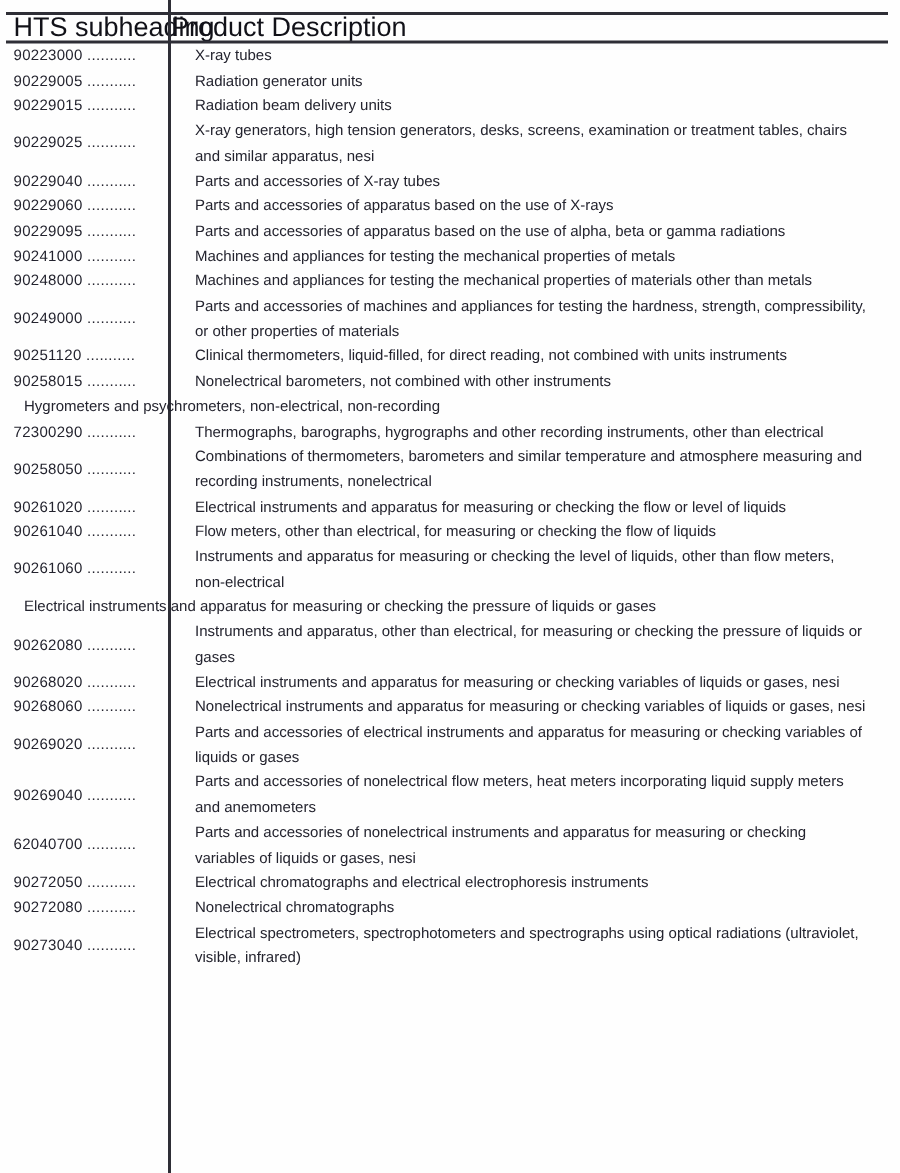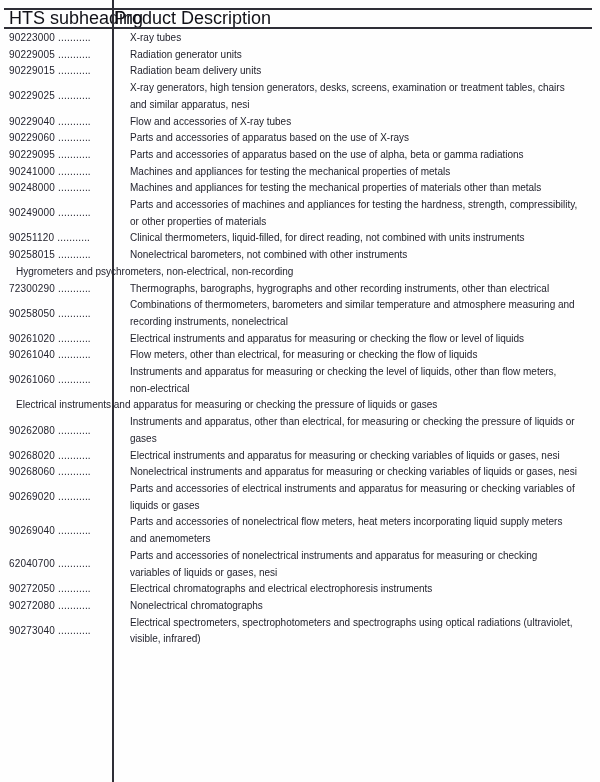--- a/index.html
+++ b/index.html
@@ -118,21 +118,21 @@
       <div class="trow">
         <div class="code-cell">90229015 ...........</div>
         <div class="desc-cell">Radiation beam delivery units</div>
       </div>
       <div class="trow">
         <div class="code-cell">90229025 ...........</div>
         <div class="desc-cell">X-ray generators, high tension generators, desks, screens, examination or treatment tables, chairs and similar apparatus, nesi</div>
       </div>
       <div class="trow">
         <div class="code-cell">90229040 ...........</div>
-        <div class="desc-cell">Flow and accessories of X-ray tubes</div>
+        <div class="desc-cell">Parts and accessories of X-ray tubes</div>
       </div>
       <div class="trow">
         <div class="code-cell">90229060 ...........</div>
         <div class="desc-cell">Parts and accessories of apparatus based on the use of X-rays</div>
       </div>
       <div class="trow">
         <div class="code-cell">90229095 ...........</div>
         <div class="desc-cell">Parts and accessories of apparatus based on the use of alpha, beta or gamma radiations</div>
       </div>
       <div class="trow">

